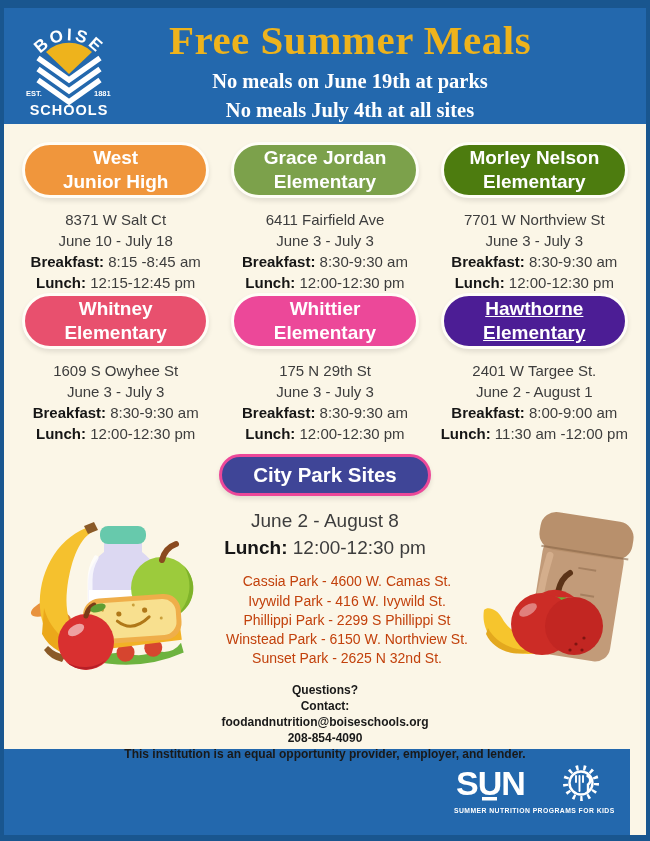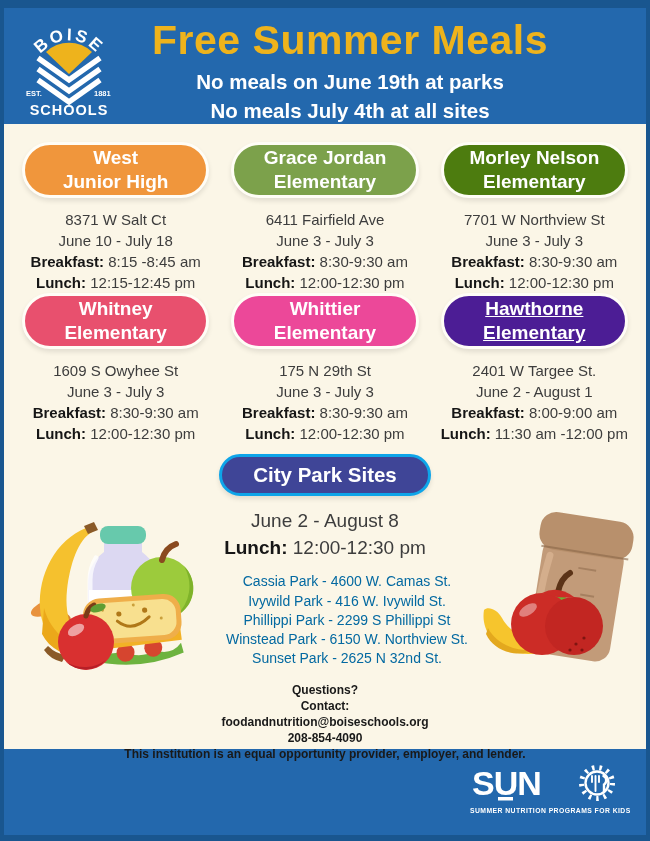--- a/index.html
+++ b/index.html
@@ -14,21 +14,21 @@
     overflow:hidden;
   }
   
   .header {
     position:relative;
     height:116px;
     background:#2368ad;
     color:#fff;
   }
   .logo { position:absolute; left:18px; top:6px; }
-  .header-text { text-align:center; padding-top:10px; padding-left:60px; padding-right:10px; }
+  .header-text { text-align:center; padding-top:10px; padding-left:60px; padding-right:10px;font-family:Liberation Serif, serif; }
   .main-title {
     font-size:41px;
     font-weight:800;
     color:#eeb31c;
     letter-spacing:0.5px;
     line-height:1.1;
   }
   .sub-title { font-size:20.5px; font-weight:bold; line-height:1.42; margin-top:4px; }
   
   .sites-grid {
@@ -55,46 +55,46 @@
     margin:0 auto;
   }
   .site-info { margin-top:11px; font-size:15px; line-height:1.4; color:#3d3d3d; }
   .site-info b { color:#161616; }
   
   .city-parks { text-align:center; margin-top:10px; position:relative; z-index:2; }
   .city-pill {
     width:212px; height:42px;
     margin:0 auto;
     border-radius:40px;
-    border:3px solid #0ea5e9;
+    border:3px solid #ec4899;
     box-shadow:0 3px 5px rgba(0,0,0,0.10);
     display:flex; justify-content:center; align-items:center;
     color:#fff; font-weight:bold; font-size:20.5px;
   }
   .city-dates { margin-top:12px; font-size:19px; line-height:1.4; color:#3d3d3d; }
   .city-dates b { color:#161616; }
-  .parks-list { margin-top:11px; font-size:14px; line-height:1.38; color:#0369a1;padding-left:44px; }
+  .parks-list { margin-top:11px; font-size:14px; line-height:1.38; color:#c2410c;padding-left:44px; }
   
   .contact {
     text-align:center;
     margin-top:14px;
     font-size:12px;
     font-weight:bold;
     color:#191919;
     line-height:1.33;
     position:relative; z-index:2;
   }
   
   .illus { position:absolute; z-index:1; }
   .illus-left { left:20px; top:488px; }
   .illus-right { right:8px; top:490px; }
   
   .footer {
     position:absolute;
-    left:0; right:0; bottom:0;
+    left:0; right:16px; bottom:0;
     height:86px;
     background:#2368ad;
   }
   .sun-logo { position:absolute; right:24px; top:15px; width:152px; text-align:center; }
   .sun-tagline {
     color:#fff; font-weight:bold; font-size:6.8px;
     letter-spacing:0.45px; margin-top:1px; white-space:nowrap;
   }
 </style>
 </head>

